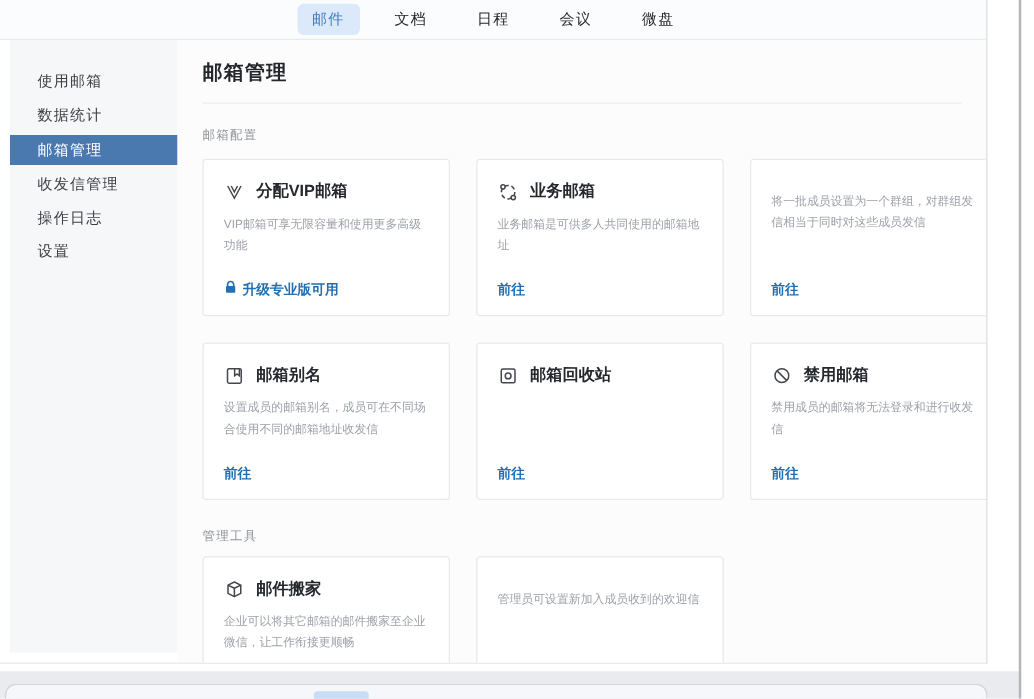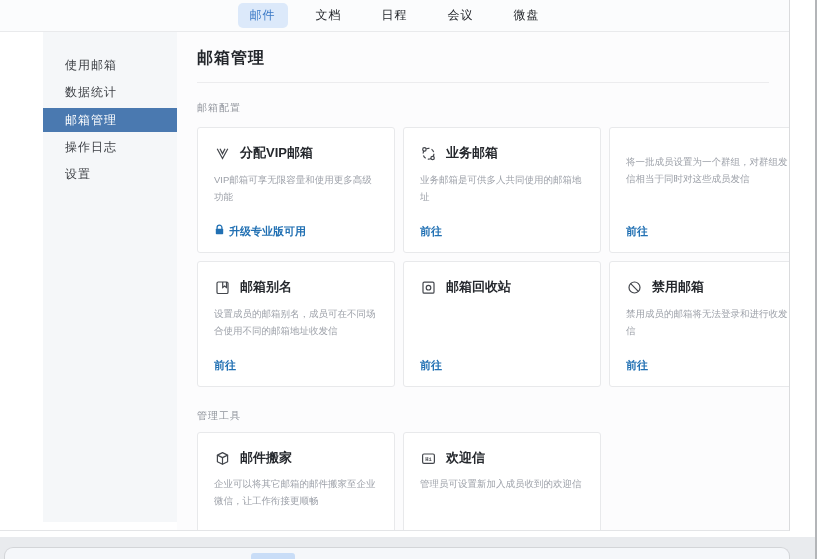--- a/index.html
+++ b/index.html
@@ -11,32 +11,32 @@
   .main-window { position:absolute; left:0; top:0; width:790px; height:531px;
     background:#fff; border-right:1px solid #dadbdd; border-bottom:1px solid #e4e5e7; overflow:hidden; }
 
   
   .topbar { height:32px; background:#fbfcfd; border-bottom:1px solid #e9eaec;
     display:flex; align-items:center; justify-content:center; gap:16px; }
   .tab { font-size:12px; color:#24272c; padding:4px 12px; border-radius:5px; cursor:pointer; letter-spacing:1px; }
   .tab.active { background:#dce9fa; color:#3b79c6; }
 
   
-  .body { display:flex; height:498px; background:#fff; padding-left:8px;margin-left:35px; }
+  .body { display:flex; height:498px; background:#fff; padding-left:8px; }
   .sidebar { width:134px; height:490px; background:#f5f7f9; padding-top:20px; flex:none; }
   .side-item { height:27px; line-height:27px; padding-left:22px; font-size:12px; color:#3c3f44;
     letter-spacing:1px; cursor:pointer; }
   .side-item.active { background:#4a79b0; color:#ffffff; height:24px; line-height:24px; margin:2px 0; }
 
   .content { flex:1; background:#fcfcfd; padding:0 20px; position:relative; overflow:hidden; }
   .page-title { margin-top:16px; font-size:16px; font-weight:bold; color:#23262b; letter-spacing:1px; }
   .divider { height:1px; background:#ececee; margin-top:13px; }
   .section-label { margin-top:18px; font-size:10px; color:#8f939b; letter-spacing:1px; }
   .section-label.second { margin-top:22px; }
-  .grid { margin-top:12px; display:grid; grid-template-columns:repeat(3,198px); gap:8px; }
+  .grid { margin-top:12px; display:grid; grid-template-columns:repeat(3,198px); gap:21px; }
   .grid.second { margin-top:9px;font-family:Liberation Mono, monospace; }
 
   .card { position:relative; height:126px; background:#fff; border:1px solid #e8e9eb;
     border-radius:3px; padding:16px 13px 0 16px; }
   .card-head { display:flex; align-items:center; gap:9px; }
   .card-title { font-size:13px; font-weight:bold; color:#25282d; }
   .card-desc { margin-top:10px; font-size:9.5px; line-height:1.75; color:#9da1a9; }
   .card-link { position:absolute; left:16px; bottom:13px; font-size:11px; font-weight:bold;
     color:#2170b3; display:flex; align-items:flex-start; gap:4px; cursor:pointer; }
   .icon svg { display:block; }
@@ -65,20 +65,21 @@
       <div class="tab">会议</div>
       <div class="tab">微盘</div>
     </div>
 
     <div class="body">
 
       <div class="sidebar">
         <div class="side-item">使用邮箱</div>
         <div class="side-item">数据统计</div>
         <div class="side-item active">邮箱管理</div>
+        <div class="side-item">收发信管理</div>
         <div class="side-item">操作日志</div>
         <div class="side-item">设置</div>
       </div>
 
       <div class="content">
         <div class="page-title">邮箱管理</div>
         <div class="divider"></div>
 
         <div class="section-label">邮箱配置</div>
 
@@ -193,29 +194,20 @@
               </span>
               <span class="card-title">邮件搬家</span>
             </div>
             <div class="card-desc">企业可以将其它邮箱的邮件搬家至企业微信，让工作衔接更顺畅</div>
             <div class="card-link">
                 <span>前往</span>
               </div>
           </div>
 
           <div class="card">
-            <div class="card-head">
-              <span class="icon">
-                <svg width="17" height="17" viewBox="0 0 17 17" fill="none" stroke="#43464c" stroke-width="1.2">
-                  <rect x="2.6" y="4" width="11.8" height="9.4" rx="1.4"></rect>
-                  <text x="8.5" y="10.7" text-anchor="middle" font-size="5.5" stroke="none" fill="#43464c" font-weight="bold">Hi</text>
-                </svg>
-              </span>
-              <span class="card-title">欢迎信</span>
-            </div>
             <div class="card-desc">管理员可设置新加入成员收到的欢迎信</div>
             <div class="card-link">
                 <span>前往</span>
               </div>
           </div>
         </div>
 
       </div>
     </div>
   </div>

